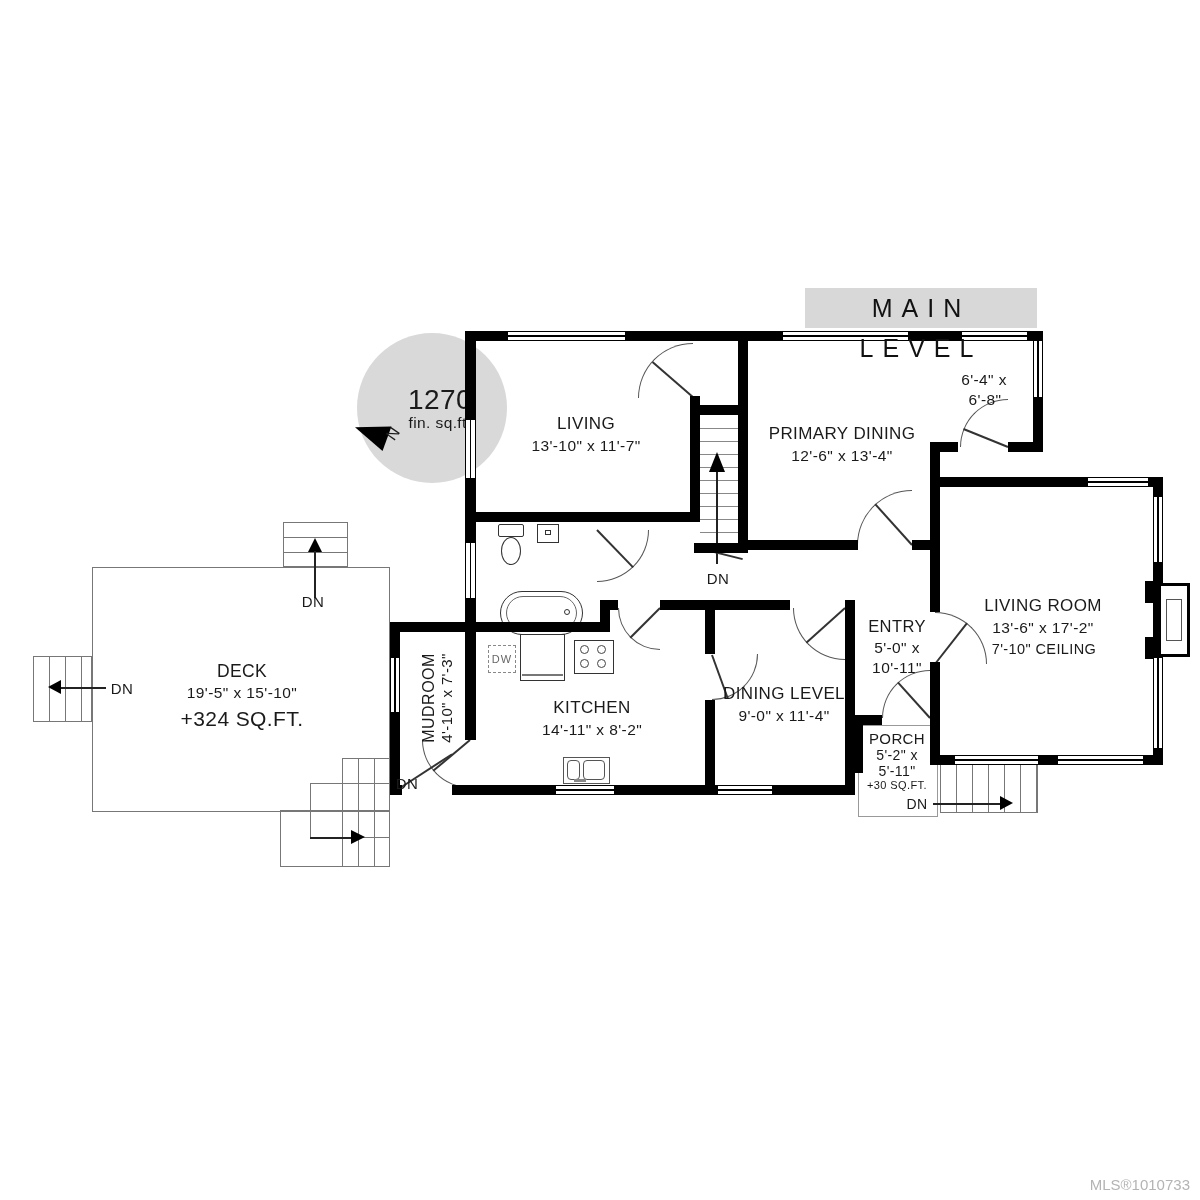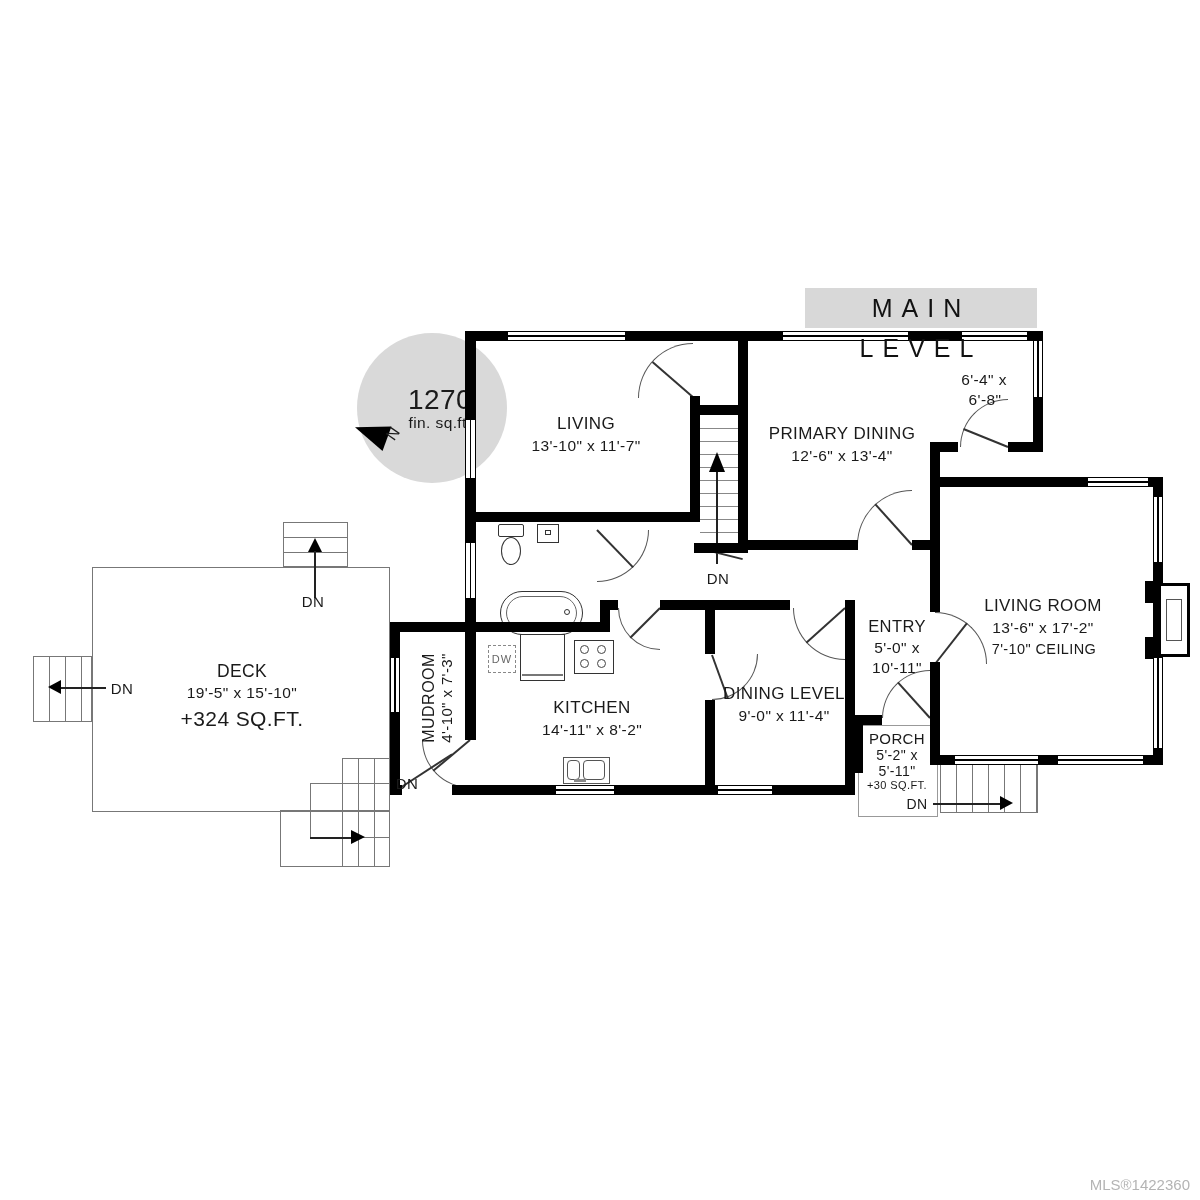--- a/index.html
+++ b/index.html
@@ -197,15 +197,15 @@
   <div class="txt" style="left:242px;top:661px;font-size:17.5px;">DECK</div>
   <div class="txt dm" style="left:242px;top:684px;">19'-5" x 15'-10"</div>
   <div class="txt" style="left:242px;top:706px;font-size:21px;">+324 SQ.FT.</div>
 
   <div class="txt" style="left:897px;top:730px;font-size:15px;">PORCH</div>
   <div class="txt" style="left:897px;top:747px;font-size:14px;">5'-2" x</div>
   <div class="txt" style="left:897px;top:763px;font-size:14px;">5'-11"</div>
   <div class="txt sm" style="left:897px;top:779px;">+30 SQ.FT.</div>
   <div class="txt" style="left:917px;top:796px;font-size:14px;">DN</div>
 
-  <div style="position:absolute;left:1040px;top:1176px;width:150px;text-align:right;font-size:15px;color:#b4b4b4;z-index:6;">MLS®1422360</div>
+  <div style="position:absolute;left:1040px;top:1176px;width:150px;text-align:right;font-size:15px;color:#b4b4b4;z-index:6;">MLS®1010733</div>
 
 </div>
 
 </body></html>

